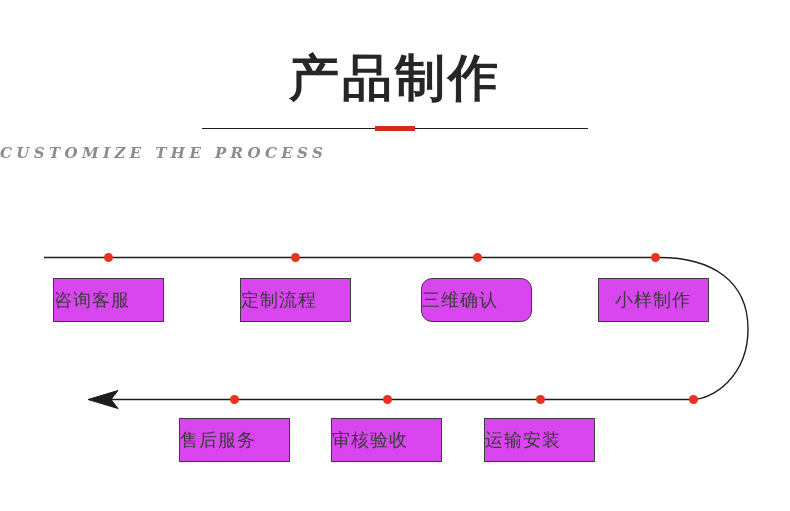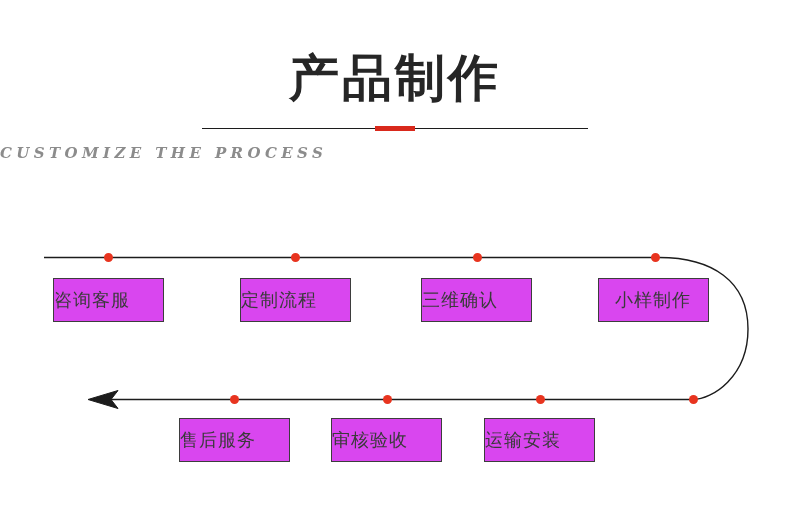--- a/index.html
+++ b/index.html
@@ -163,21 +163,21 @@
     <div class="dot" style="left:536px; top:395px;"></div>
     <div class="dot" style="left:383px; top:395px;"></div>
     <div class="dot" style="left:230px; top:395px;"></div>
 
     <div class="node-box" style="left:53px; top:278px;">
       <span class="node-label">咨询客服</span>
     </div>
     <div class="node-box" style="left:240px; top:278px;">
       <span class="node-label">定制流程</span>
     </div>
-    <div class="node-box" style="left:421px; top:278px;">
+    <div class="node-box" style="left:421px; top:278px;border-radius:11px;">
       <span class="node-label">三维确认</span>
     </div>
     <div class="node-box" style="left:598px; top:278px;padding-left:16px;">
       <span class="node-label">小样制作</span>
     </div>
 
     <div class="node-box" style="left:484px; top:418px;">
       <span class="node-label">运输安装</span>
     </div>
     <div class="node-box" style="left:331px; top:418px;">

